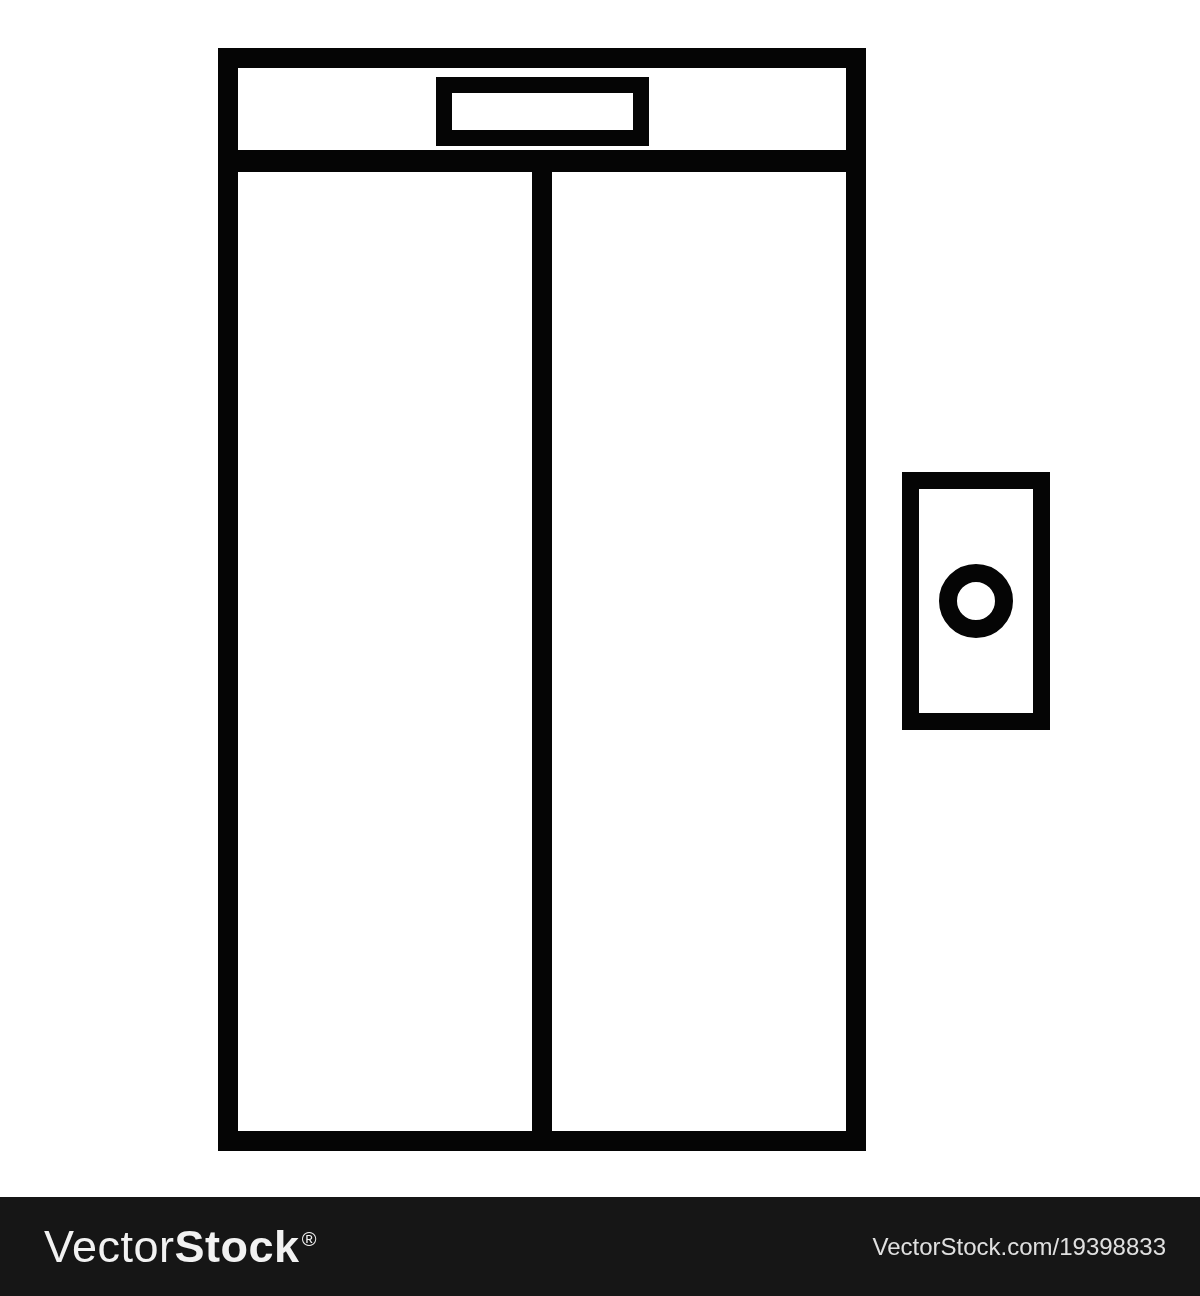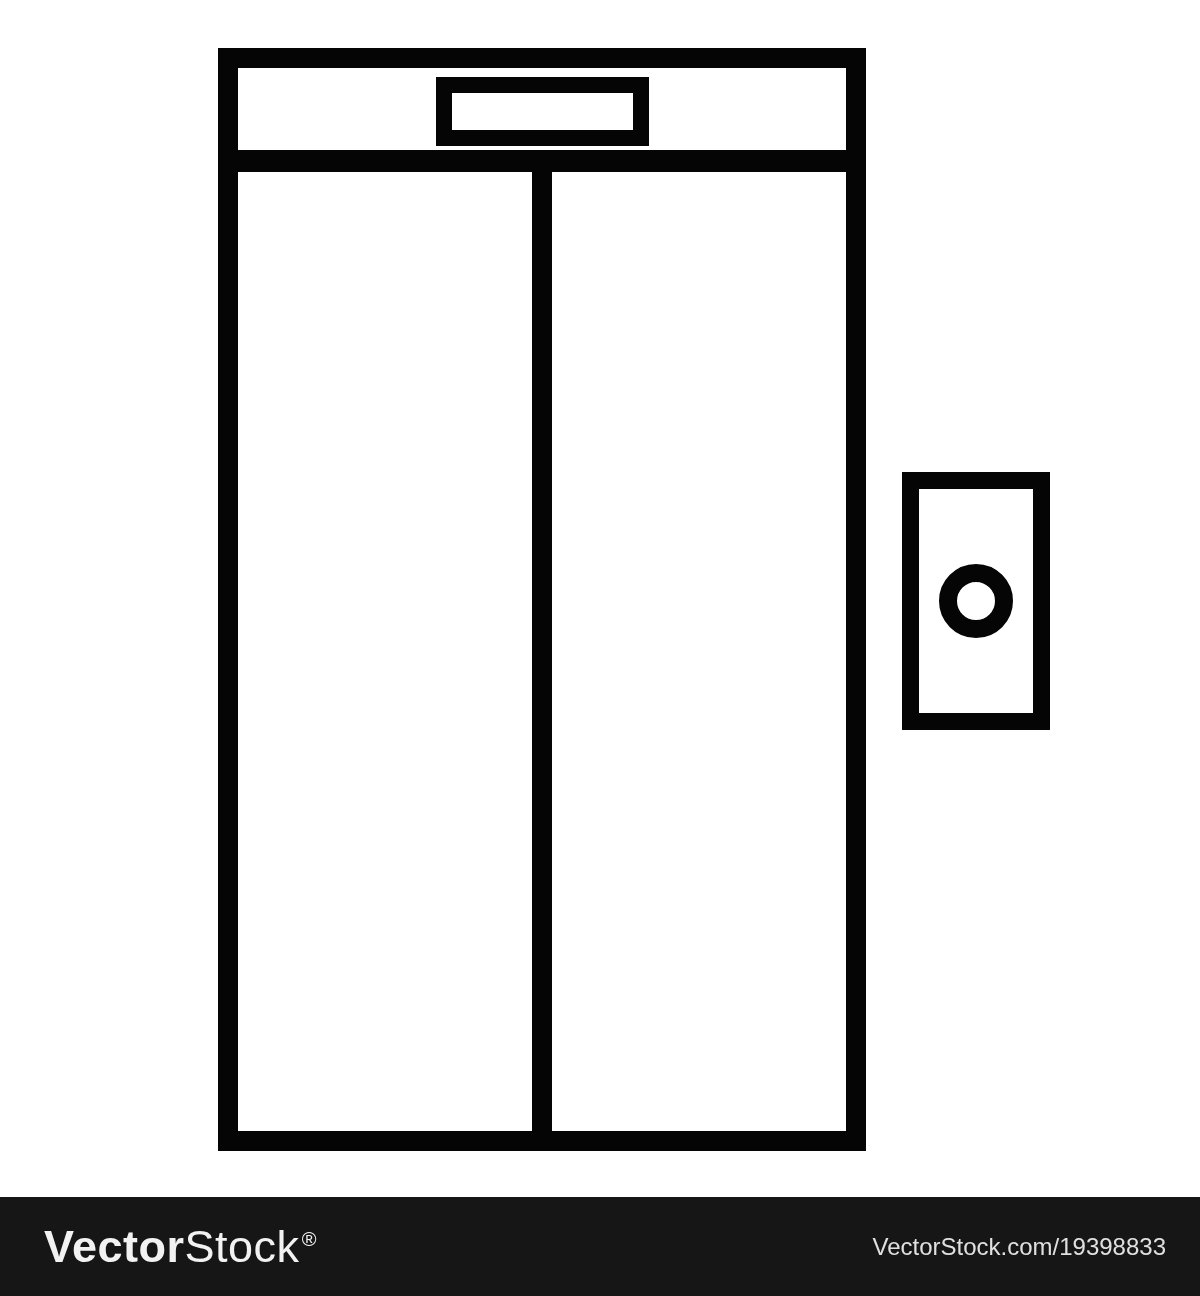--- a/index.html
+++ b/index.html
@@ -106,22 +106,22 @@
     padding: 0 34px 0 44px;
     box-sizing: border-box;
   }
   .brand {
     color: #f2f2f2;
     font-size: 45px;
     line-height: 1;
     letter-spacing: 0.5px;
     white-space: nowrap;
   }
-  .brand .light { font-weight: 700; }
-  .brand .bold  { font-weight: 400; }
+  .brand .light { font-weight: 400; }
+  .brand .bold  { font-weight: 700; }
   .brand sup {
     font-size: 20px;
     font-weight: 400;
     vertical-align: super;
     margin-left: 2px;
   }
   .credit {
     color: #e0e0e0;
     font-size: 24px;
     font-weight: 400;

